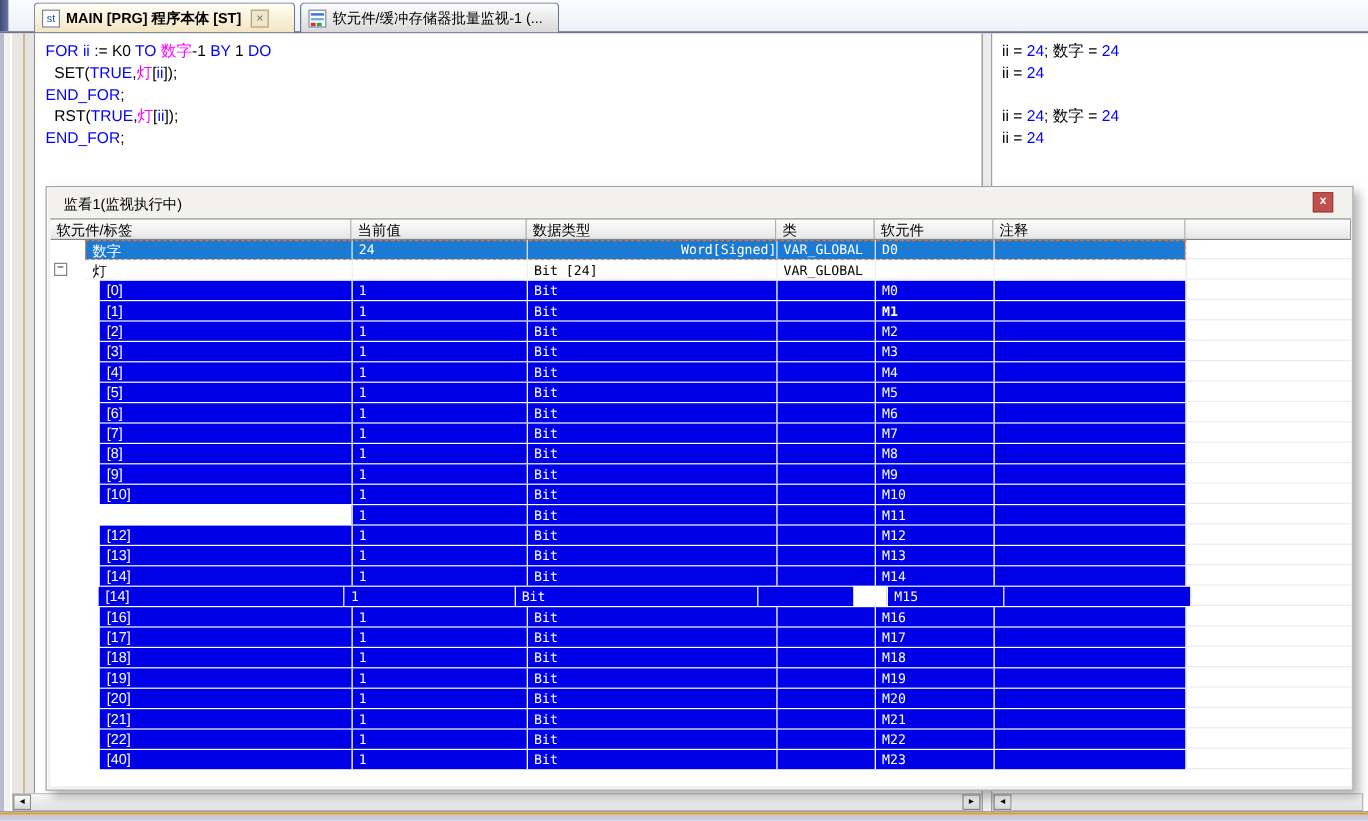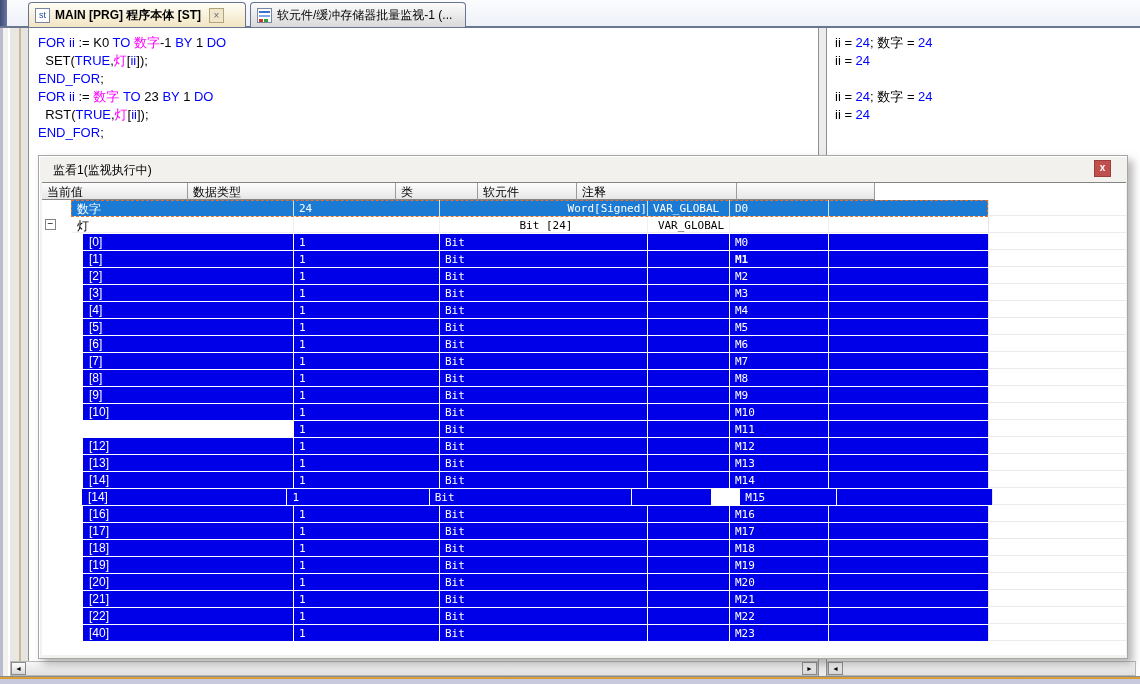--- a/index.html
+++ b/index.html
@@ -78,21 +78,21 @@
   .gutter { position:relative; height:16px; background:#fff; }
   .cell { height:16px; font-size:12px; padding:1px 0 0 5px; white-space:nowrap; overflow:hidden;
           border-left:1px solid transparent; }
   .mono { font-family:"DejaVu Sans Mono","Liberation Mono",monospace; font-size:11px; padding-top:2px; }
   .tailcell { height:16px; background:#fff; border-left:1px solid #e6e6e6; border-bottom:1px solid #ebebeb; }
   .wrow.on  .cell { background:#0000e8; color:#ffffff; }
   .wrow.on  .cell + .cell { border-left-color:#ffffff; }
   .wrow.sel .cell { background:#1a7ad4; color:#ffffff; }
   .wrow.sel .cell + .cell { border-left-color:#cfe3f5; }
   .wrow.plain .cell { background:#fff; color:#000; border-bottom:1px solid #f0f0f0; }
-  .wrow.plain .cell + .cell { border-left-color:#efefef;text-align:center; }
+  .wrow.plain .cell + .cell { border-left-color:#efefef; }
   .wrow.sel::after { content:""; position:absolute; left:29px; right:138px; top:0; bottom:0;
                      border:1px dashed #e8702a; pointer-events:none; }
   .expand { position:absolute; left:3px; top:2px; width:11px; height:11px; background:#fff;
             border:1px solid #848484; color:#000; font-size:10px; line-height:8px; text-align:center;
             cursor:pointer; }
 </style>
 </head>
 <body>
 
 <div class="screen">
@@ -115,21 +115,20 @@
     </div>
   </div>
 
   <div class="editor">
     <div class="left-strip"></div>
     <div class="code-pane">
       <div id="code-lines">
           <div class="code-line"><span class="tok-b">FOR </span><span class="tok-b">ii </span><span class="tok-k">:= </span><span class="tok-k">K0 </span><span class="tok-b">TO </span><span class="tok-m">数字</span><span class="tok-k">-1 </span><span class="tok-b">BY </span><span class="tok-k">1 </span><span class="tok-b">DO</span></div>
           <div class="code-line"><span class="tok-k">  SET(</span><span class="tok-b">TRUE</span><span class="tok-k">,</span><span class="tok-m">灯</span><span class="tok-k">[</span><span class="tok-b">ii</span><span class="tok-k">]);</span></div>
           <div class="code-line"><span class="tok-b">END_FOR</span><span class="tok-k">;</span></div>
-          <div class="code-line"><span class="tok-b">FOR </span><span class="tok-b">ii </span><span class="tok-k">:= </span><span class="tok-m">数字 </span><span class="tok-b">TO </span><span class="tok-k">23 </span><span class="tok-b">BY </span><span class="tok-k">1 </span><span class="tok-b">DO</span></div>
           <div class="code-line"><span class="tok-k">  RST(</span><span class="tok-b">TRUE</span><span class="tok-k">,</span><span class="tok-m">灯</span><span class="tok-k">[</span><span class="tok-b">ii</span><span class="tok-k">]);</span></div>
           <div class="code-line"><span class="tok-b">END_FOR</span><span class="tok-k">;</span></div>
         </div>
     </div>
     <div class="pane-splitter"></div>
     <div class="monitor-pane">
       <div id="monitor-lines">
           <div class="code-line"><span class="tok-k">ii = </span><span class="tok-b">24</span><span class="tok-k">; 数字 = </span><span class="tok-b">24</span></div>
           <div class="code-line"><span class="tok-k">ii = </span><span class="tok-b">24</span></div>
           <div class="code-line">&nbsp;</div>
@@ -152,20 +151,21 @@
     <div class="status-lavender"></div>
   </div>
 
   <div class="watch">
     <div class="watch-titlebar">
       <span class="watch-title">监看1(监视执行中)</span>
       <span class="watch-close">x</span>
     </div>
     <div class="watch-table">
       <div class="watch-header" id="watch-header">
+          <div class="hcell" style="width: 251px;">软元件/标签</div>
           <div class="hcell" style="width: 146px;">当前值</div>
           <div class="hcell" style="width: 208px;">数据类型</div>
           <div class="hcell" style="width: 82px;">类</div>
           <div class="hcell" style="width: 99px;">软元件</div>
           <div class="hcell" style="width: 160px;">注释</div>
           <div class="hcell" style="width: 138px;"></div>
         </div>
       <div id="watch-rows">
           <div class="wrow sel">
             <div class="gutter" style="width: 29px;"></div>

